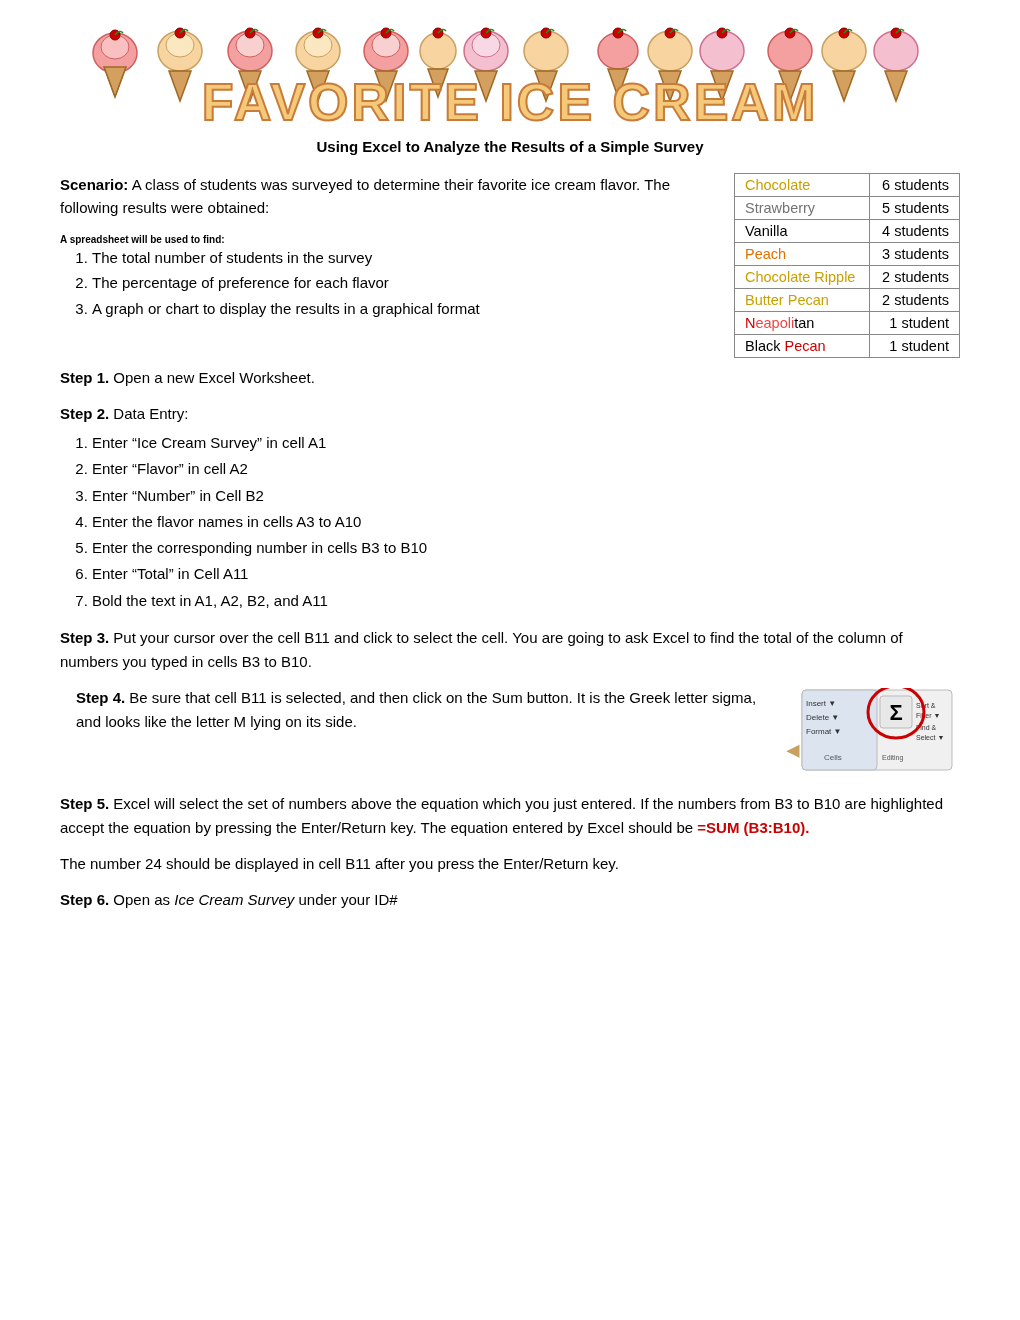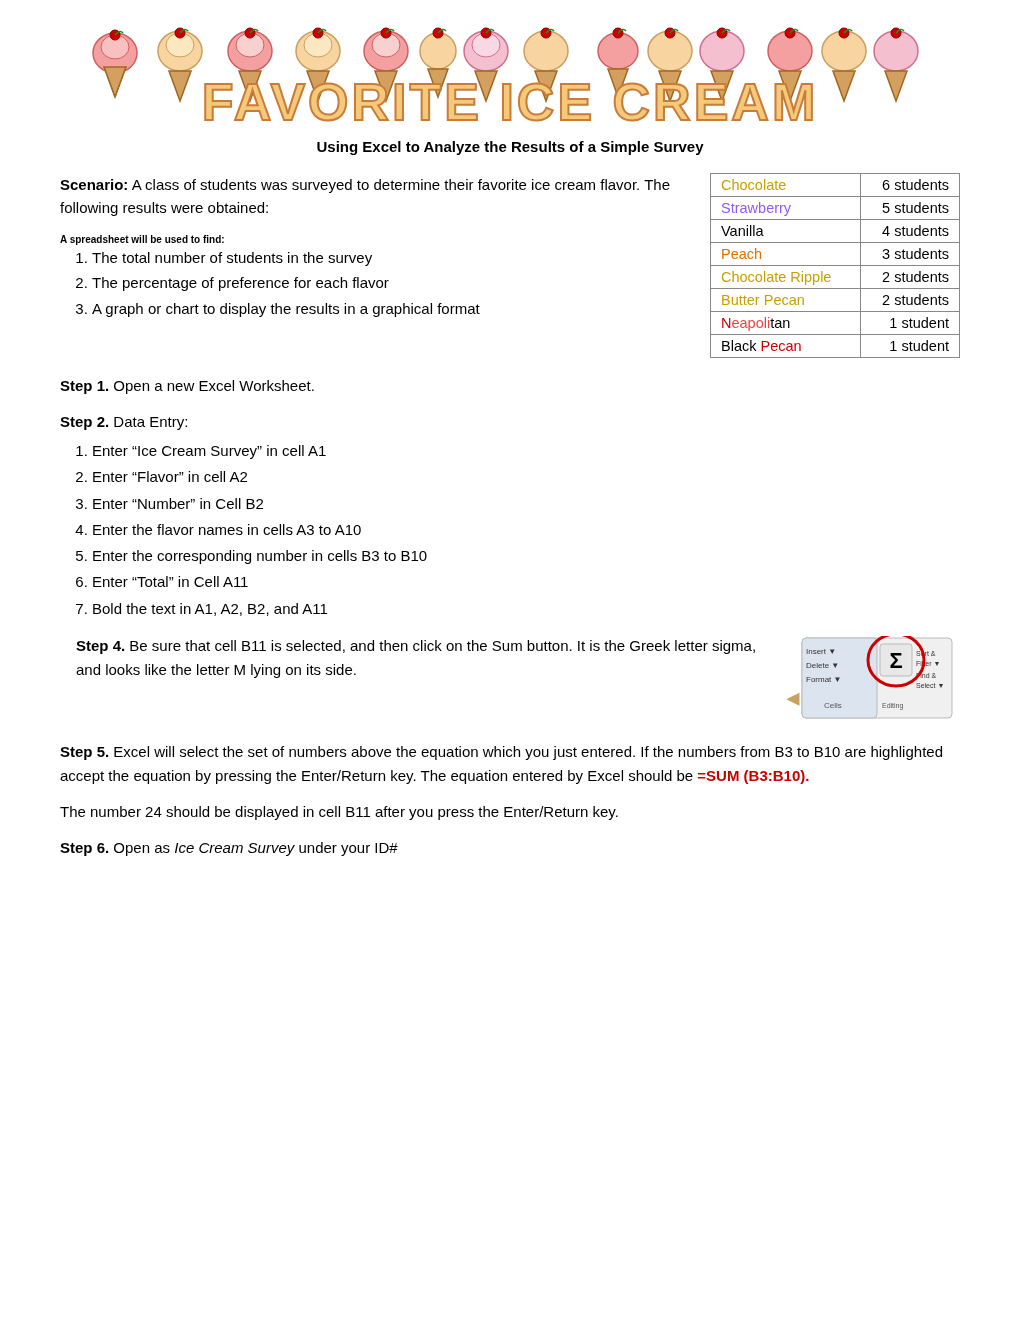--- a/index.html
+++ b/index.html
@@ -26,30 +26,30 @@
       font-size: 15px;
       font-family: Arial, sans-serif;
       margin-bottom: 18px;
       color: #000000;
     }
 
     .main-content {
       display: flex;
       flex-direction: row;
       gap: 30px;
-      margin-bottom: 16px;
+      margin-bottom: 8px;
     }
 
     .left-col {
       flex: 1;
     }
 
     .right-col {
       flex: 0 0 auto;
-      width: 250px;
+      width: 226px;
     }
 
     .scenario-text {
       font-family: 'Comic Sans MS', cursive, sans-serif;
       font-size: 15px;
       line-height: 1.55;
       margin-bottom: 14px;
     }
 
     .scenario-text .bold {
@@ -256,21 +256,21 @@
     </div>
 
     <div class="right-col">
       <table class="survey-table">
         <tbody>
           <tr>
             <td style="color:#c8a000;">Chocolate</td>
             <td>6 students</td>
           </tr>
           <tr>
-            <td style="color:#8b5cf6;">Strawberry</td>
+            <td style="color:#737373;">Strawberry</td>
             <td>5 students</td>
           </tr>
           <tr>
             <td style="color:#000;">Vanilla</td>
             <td>4 students</td>
           </tr>
           <tr>
             <td style="color:#e07000;">Peach</td>
             <td>3 students</td>
           </tr>
@@ -305,20 +305,23 @@
       <li>Enter “Ice Cream Survey” in cell A1</li>
       <li>Enter “Flavor” in cell A2</li>
       <li>Enter “Number” in Cell B2</li>
       <li>Enter the flavor names in cells A3 to A10</li>
       <li>Enter the corresponding number in cells B3 to B10</li>
       <li>Enter “Total” in Cell A11</li>
       <li>Bold the text in A1, A2, B2, and A11</li>
     </ol>
   </div>
 
+  <div class="step-section">
+    <span class="bold">Step 3.</span><span> Put your cursor over the cell B11 and click to select the cell. You are going to ask Excel to find the total of the column of numbers you typed in cells B3 to B10.</span>
+  </div>
 
   <div class="step-section">
     <div class="step4-container">
       <div class="step4-text">
         <span class="bold">Step 4.</span><span> Be sure that cell B11 is selected, and then click on the Sum button.  It is the Greek letter sigma, and looks like the letter M lying on its side.</span>
       </div>
       <div class="step4-image">
         
         <div style="position:relative; display:inline-block;">
           <svg width="155" height="85" viewBox="0 0 155 85">

